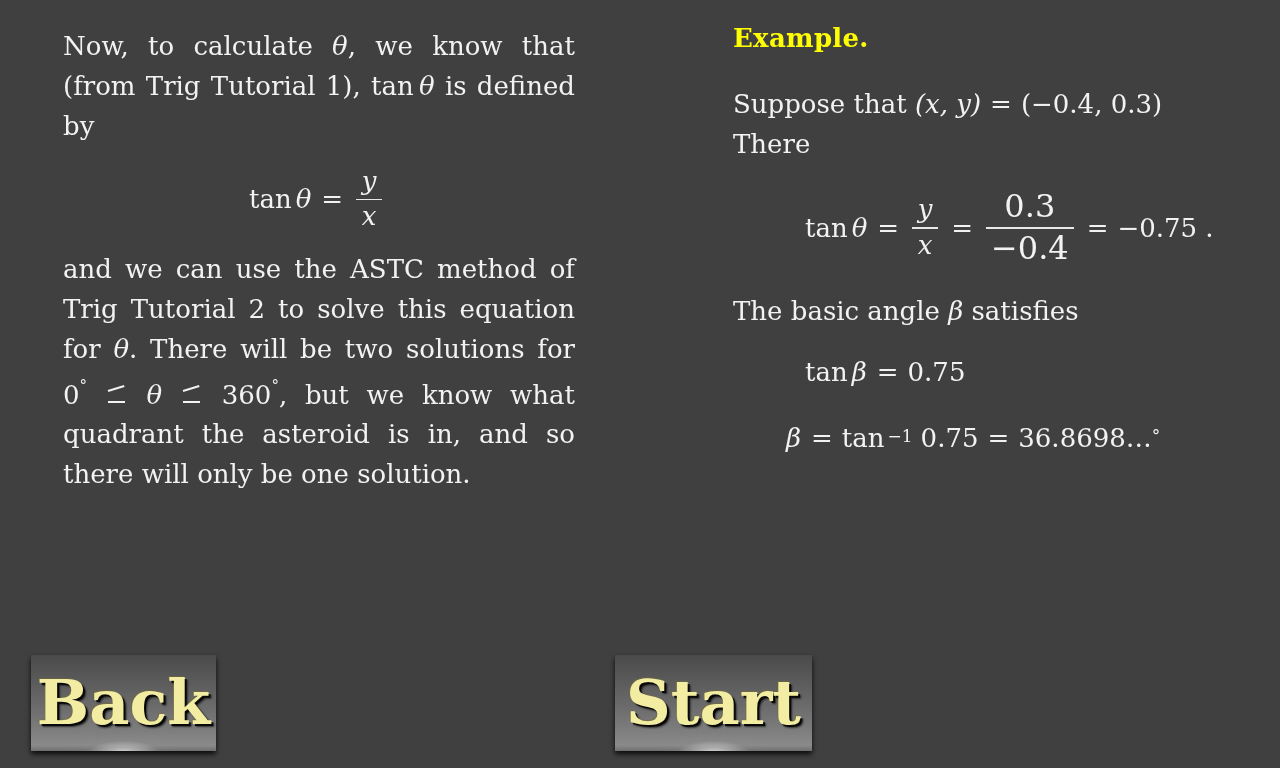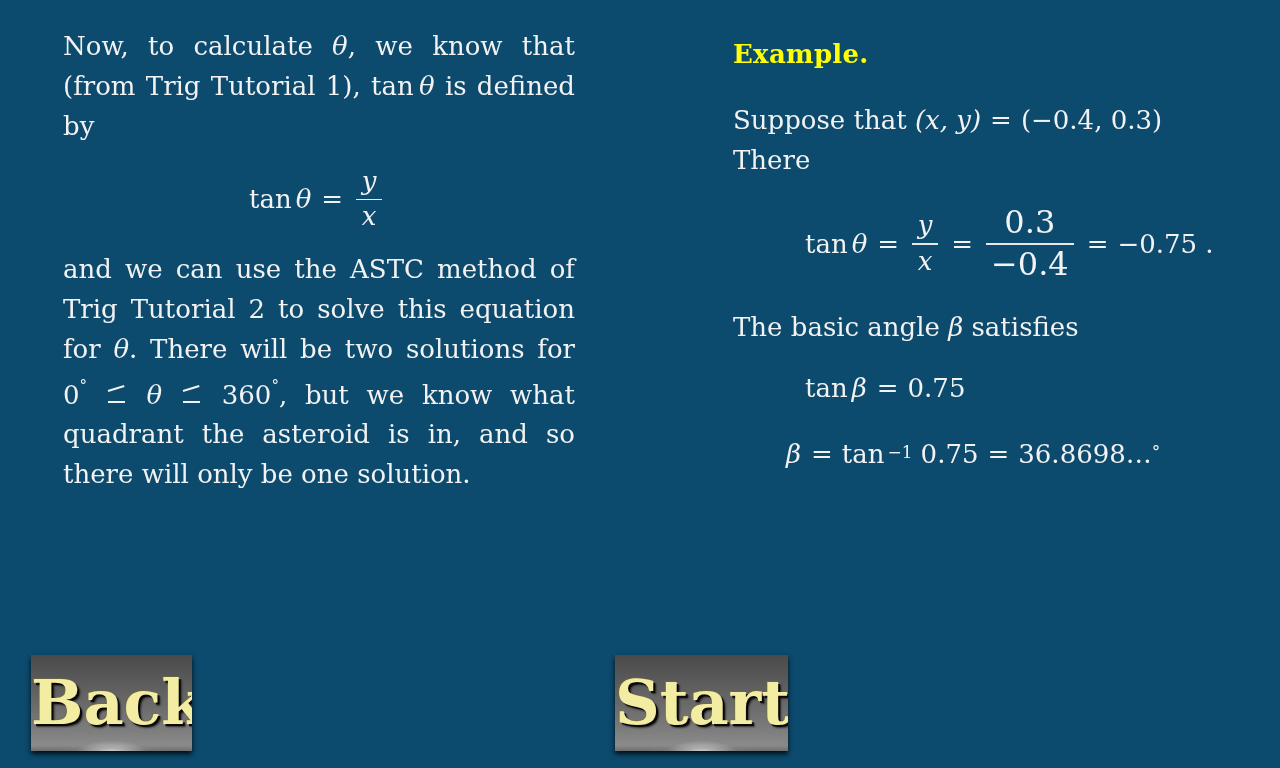--- a/index.html
+++ b/index.html
@@ -12,34 +12,34 @@
     height: 768px;
     overflow: hidden;
     position: relative;
     font-family: "DejaVu Serif", "Liberation Serif", serif;
     color: #ffffff;
   }
 
   .slide {
     position: absolute;
     inset: 0;
-    background: #0c4a6e;
+    background: #404040;
   }
 
   
   .col-left {
     position: absolute;
     left: 63px;
     top: 26px;
     width: 512px;
   }
   .col-right {
     position: absolute;
     left: 733px;
-    top: 38px;
+    top: 22px;
     width: 490px;
   }
 
   
   .para {
     font-size: 26px;
     line-height: 40px;
     color: #f2f2f2;
     text-align: justify;
     text-justify: inter-word;
@@ -145,21 +145,21 @@
     content: "";
     position: absolute;
     left: 3px; top: 18px;
     width: 17px; height: 2px;
     background: #f2f2f2;
   }
 
   
   .btn {
     position: absolute;
-    width: 161px;
+    width: 185px;
     height: 96px;
     border: 0;
     padding: 0;
     cursor: pointer;
     overflow: hidden;
     background:
       radial-gradient(ellipse 78px 30px at 50% 104%,
         rgba(255,255,255,0.95) 0%,
         rgba(215,215,215,0.55) 22%,
         rgba(140,140,140,0.18) 48%,

